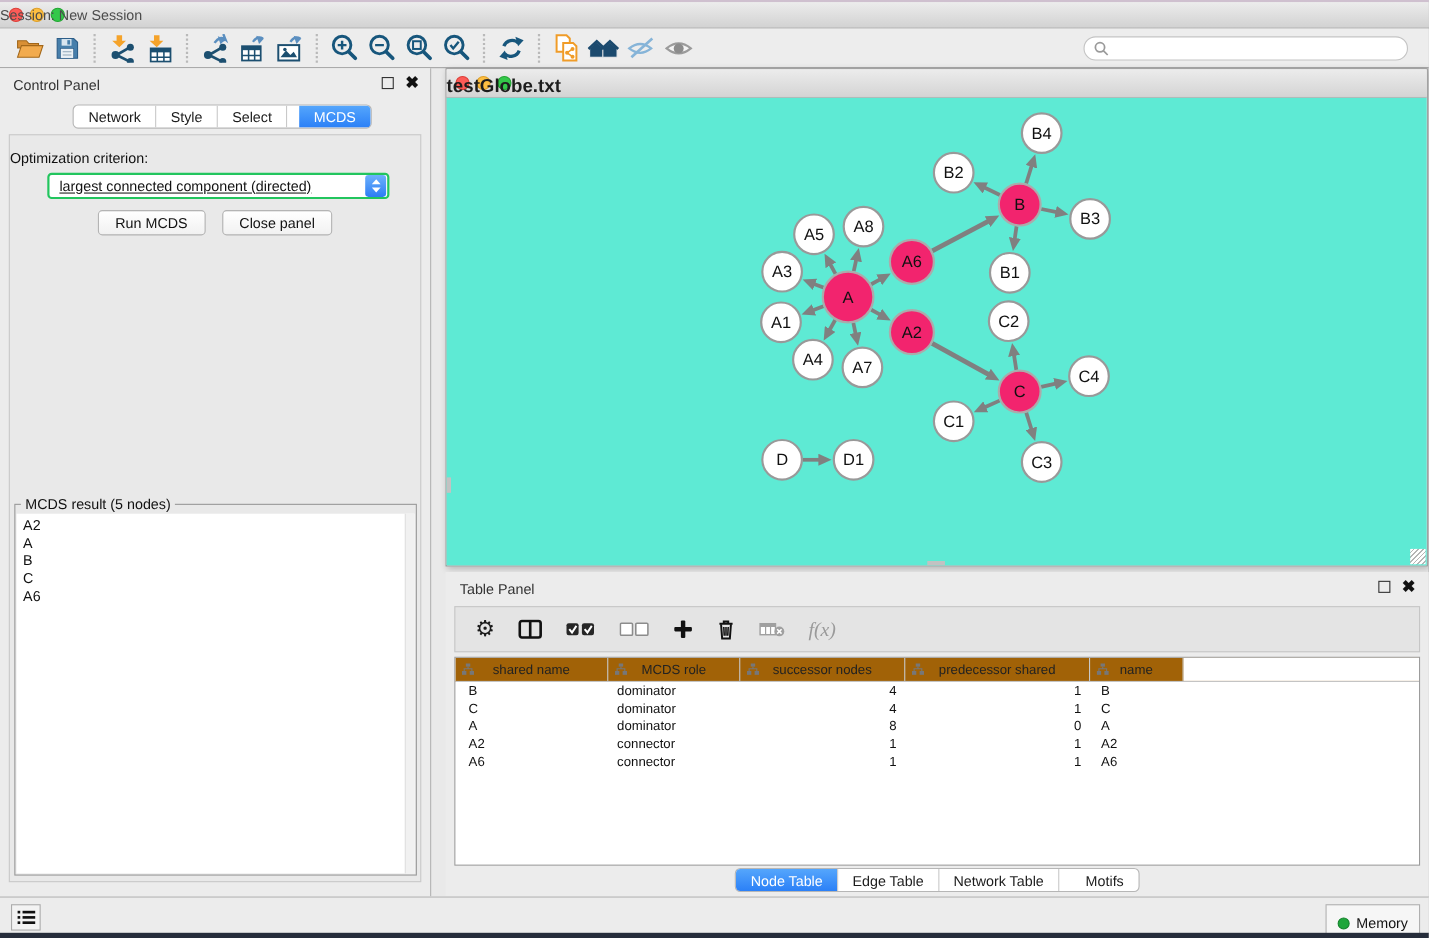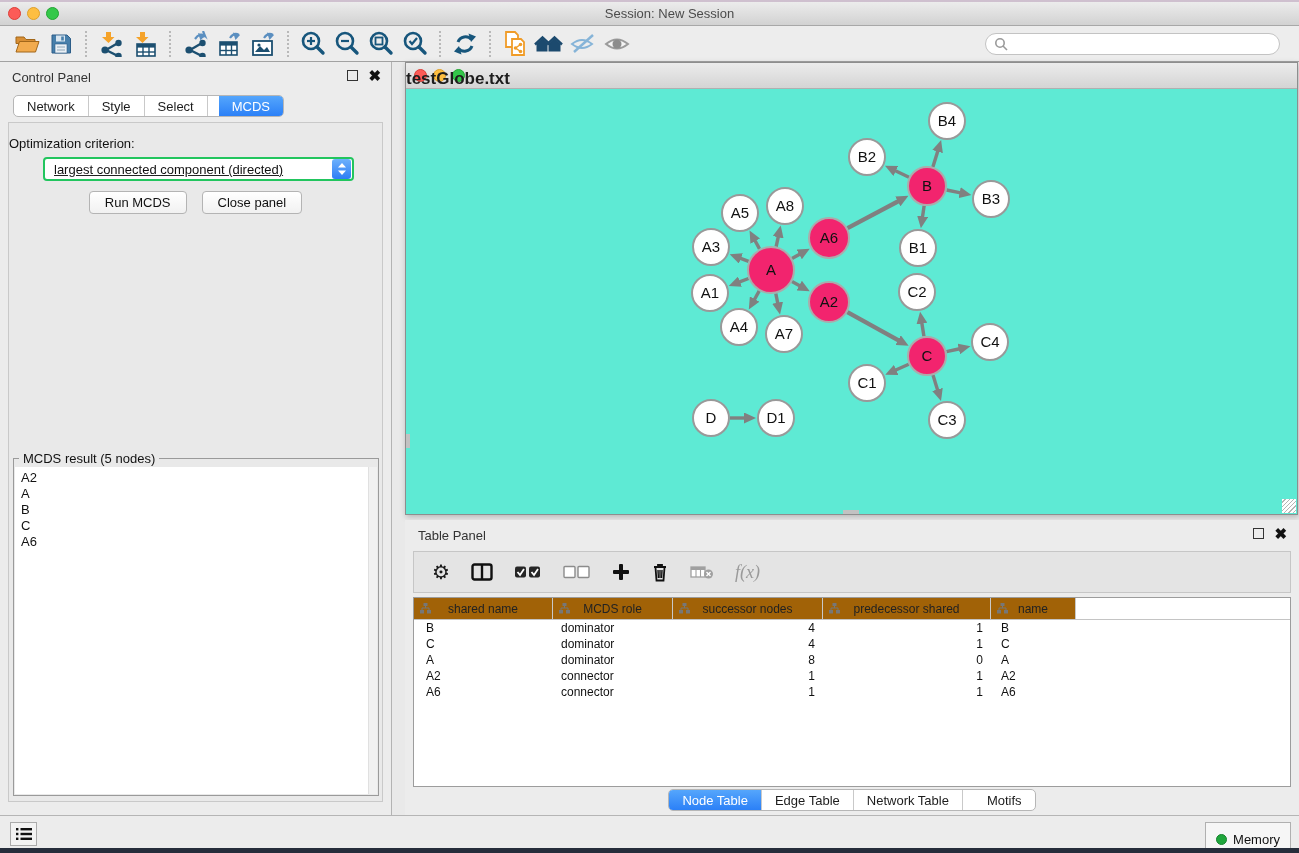--- a/index.html
+++ b/index.html
@@ -9,22 +9,22 @@
 
   
   .wp-top { position:absolute; left:0; top:0; width:100%; height:2px; background:#cfc0cf; }
   .titlebar { position:absolute; left:0; top:2px; width:100%; height:24px;
               background:linear-gradient(#ececec,#d2d2d2); border-bottom:1px solid #a8a8a8; }
   .dots { position:absolute; left:8px; top:5px; display:flex; gap:6px; }
   .dot { width:13px; height:13px; border-radius:50%; }
   .dot.red { background:#fc5b57; border:1px solid #dd3f38; }
   .dot.yellow { background:#fdbe41; border:1px solid #dfa029; }
   .dot.green { background:#34c84a; border:1px solid #22a532; }
-  .titlebar .title { position:absolute; left:0; right:0; top:4px; text-align:center;
-                     font-size:13px; color:#4c4c4c;margin-left:40px; }
+  .titlebar .title { position:absolute; left:0; right:0; top:4px; text-align:left;
+                     font-size:13px; color:#4c4c4c; }
 
   
   .toolbar { position:absolute; left:0; top:26px; width:100%; height:36px; background:#ededed;
              border-bottom:1px solid #a2a2a2; display:flex; align-items:center; padding:0 10px; }
   .tbtn { width:34px; height:30px; display:flex; align-items:center; justify-content:center; }
   .tsep { border-left:2px dotted #b9b9b9; height:26px; margin:0 7px; }
   .searchbox { margin-left:auto; margin-right:9px; width:295px; height:22px; background:#fff;
                border:1px solid #c3c3c3; border-radius:12px; display:flex; align-items:center;
                padding:0 8px; }
   .searchbox input { border:none; outline:none; flex:1; font-size:12px; background:transparent;
@@ -38,21 +38,21 @@
   .panel-ctls { position:absolute; right:10px; top:8px; display:flex; gap:10px; align-items:center; }
   .float-box { width:11px; height:11px; border:1.5px solid #333; background:transparent; }
   .close-x { font-size:15px; font-weight:bold; color:#111; line-height:11px; }
 
   .seg { display:inline-flex; border:1px solid #b6b6b6; border-radius:5px; background:#fff;
          overflow:hidden; height:22px; font-size:13px; }
   .seg-item { padding:3px 13px; border-right:1px solid #c9c9c9; color:#1c1c1c; display:flex;
               align-items:center; white-space:nowrap; }
   .seg-item:last-child { border-right:none;margin-left:11px; }
   .seg-item.active { background:linear-gradient(#55a6fc,#2b80f7); color:#fff; }
-  .cp-tabs-wrap { position:absolute; left:13px; right:0; top:33px; }
+  .cp-tabs-wrap { position:absolute; left:13px; right:0; top:33px; text-align:center; }
 
   .cp-box { position:absolute; left:8px; right:8px; top:60px; bottom:13px;
             border:1px solid #c9c9c9; background:#e9e9e9; }
   .opt-label { position:absolute; left:0; right:0; top:13px; font-size:13px; color:#111; }
   .dropdown { position:absolute; left:34px; right:28px; top:34px; height:24px; background:#fff;
               border:2px solid #22c55e; border-radius:4px; display:flex; align-items:center;text-decoration:underline; }
   .dropdown .dval { flex:1; font-size:13px; padding-left:9px; color:#111; white-space:nowrap; overflow:hidden; }
   .stepper { width:19px; height:20px; margin-right:1px; border-radius:3px;
              background:linear-gradient(#6db1fc,#2d7df5); display:flex; align-items:center; justify-content:center; }
   .btn-row { position:absolute; left:0; right:0; top:68px; display:flex; justify-content:center; gap:15px; }

